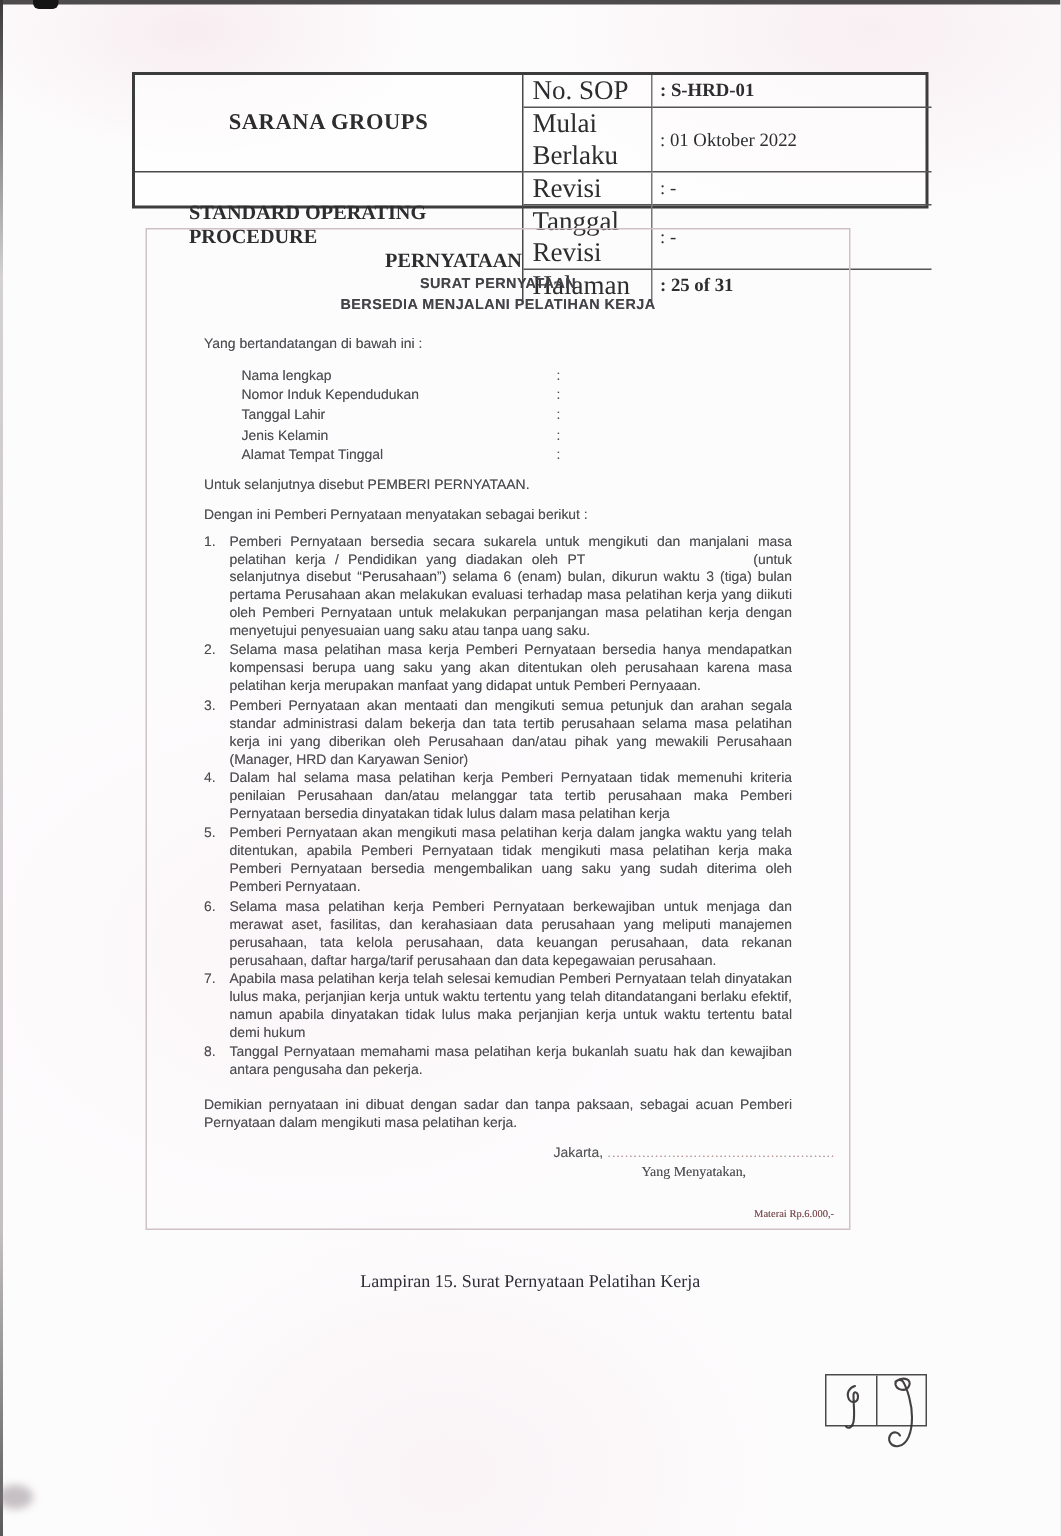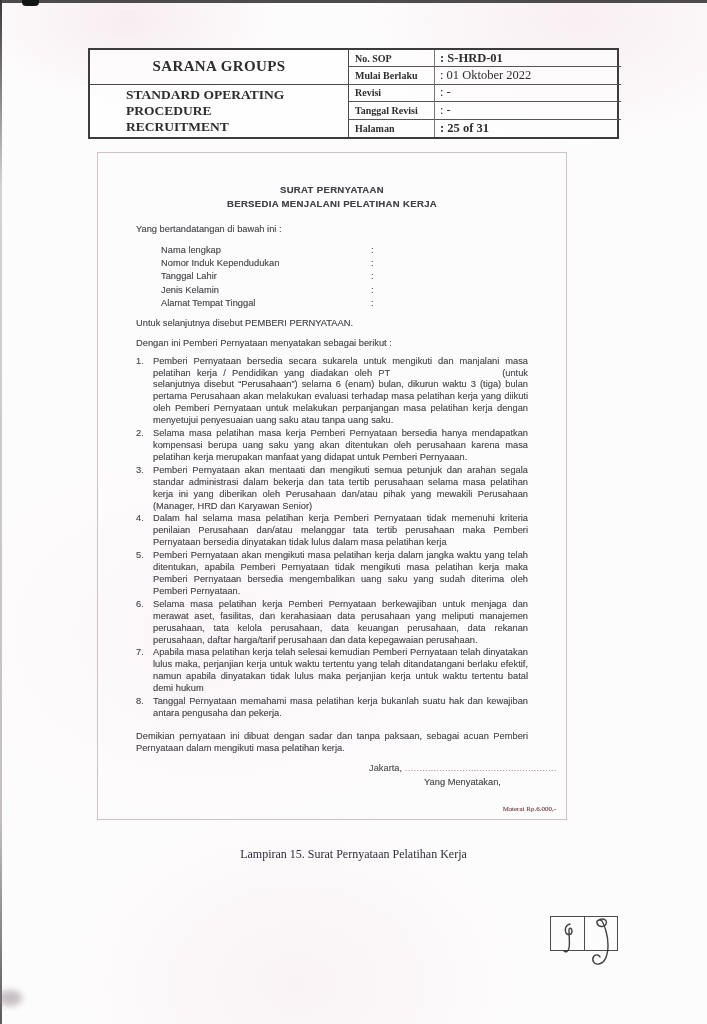--- a/index.html
+++ b/index.html
@@ -24,23 +24,23 @@
   
   .header-table{
     position:absolute;left:88px;top:48px;width:531px;height:91px;
     display:grid;grid-template-columns:259px 86px 186px;grid-template-rows:repeat(5,1fr);
     border:2px solid #3d3c3d;background:rgba(255,255,255,.55);
     font-family:"Liberation Serif", serif;color:#2d2d2f;box-sizing:border-box;
   }
   .ht-org{grid-column:1;grid-row:1/3;border-right:1px solid #4a494a;border-bottom:1px solid #4a494a;
     display:flex;align-items:center;justify-content:center;font-weight:bold;font-size:15px;letter-spacing:.4px;}
   .ht-doc{grid-column:1;grid-row:3/6;border-right:1px solid #4a494a;
-    display:flex;flex-direction:column;align-items:flex-start;justify-content:center;font-weight:bold;font-size:13.5px;line-height:16px;padding-left:36px;}
-  .ht-label{grid-column:2;display:flex;align-items:center;padding-left:6px;font-size:10px;
-    border-bottom:1px solid #555;border-right:1px solid #777;box-sizing:border-box;font-weight:bold;}
+    display:flex;flex-direction:column;align-items:flex-end;justify-content:center;font-weight:bold;font-size:13.5px;line-height:16px;padding-left:36px;}
+  .ht-label{grid-column:2;display:flex;align-items:center;padding-left:6px;font-size:18px;
+    border-bottom:1px solid #555;border-right:1px solid #777;box-sizing:border-box;}
   .ht-value{grid-column:3;display:flex;align-items:center;padding-left:5px;font-size:12.5px;
     border-bottom:1px solid #555;box-sizing:border-box;}
   .r1{grid-row:1}.r2{grid-row:2}.r3{grid-row:3}.r4{grid-row:4}.r5{grid-row:5}
   .nob{border-bottom:none!important;}
   .bold{font-weight:bold;text-align:right;}
 
   
   .letter{
     position:absolute;left:97px;top:152px;width:470px;height:668px;box-sizing:border-box;
     border:1px solid #cfc2c5;padding:30px 38px 0;overflow:hidden;
@@ -56,21 +56,21 @@
   b{font-weight:normal;color:#47474c;}
   .l-listintro{margin:0 0 6px;}
   .item{display:flex;margin-bottom:1px;}
   .inum{width:17px;flex:none;}
   .itext{flex:1;text-align:justify;}
   .gap{display:inline-block;width:112px;}
   .closing{margin:11px 0 0;text-align:justify;}
   .sign{margin-left:233px;width:187px;margin-top:8px;}
   .srow1{display:flex;align-items:center;color:#58585c;}
   .dots{color:#c49a9a;font-size:8.5px;letter-spacing:.5px;margin-left:3px;flex:1;overflow:hidden;white-space:nowrap;}
-  .srow2{text-align:center;margin-top:2px;}
+  .srow2{text-align:center;margin-top:2px;font-family:Liberation Serif, serif;}
   .smaterai{text-align:right;margin-top:16px;font-family:"Liberation Serif", serif;font-size:7px;color:#81464a;}
   .sparens{display:flex;justify-content:space-between;margin-top:26px;color:#58585c;padding:0 2px;}
 
   
   .caption{position:absolute;top:847px;left:0;width:707px;text-align:center;
     font-family:"Liberation Serif", serif;font-size:12px;color:#2d2d36;}
 
   
   .paraf-box{position:absolute;left:550px;top:916px;width:68px;height:35px;border:1px solid #4c4b4c;box-sizing:border-box;}
   .paraf-divider{position:absolute;left:33px;top:0;width:1px;height:100%;background:#4c4b4c;}
@@ -83,21 +83,21 @@
 
   <div class="scan-top"></div>
   <div class="scan-top-blob"></div>
   <div class="scan-left"></div>
   <div class="scan-smudge"></div>
 
   <div class="header-table">
     <div class="ht-org">SARANA GROUPS</div>
     <div class="ht-doc">
       <div>STANDARD OPERATING PROCEDURE</div>
-      <div>RECRUITMENT</div>
+      <div>PERNYATAAN</div>
     </div>
     <div class="ht-label r1">No. SOP</div>
     <div class="ht-value r1 bold">: S-HRD-01</div>
     <div class="ht-label r2">Mulai Berlaku</div>
     <div class="ht-value r2">: 01 Oktober 2022</div>
     <div class="ht-label r3">Revisi</div>
     <div class="ht-value r3">: -</div>
     <div class="ht-label r4">Tanggal Revisi</div>
     <div class="ht-value r4">: -</div>
     <div class="ht-label r5 nob">Halaman</div>

